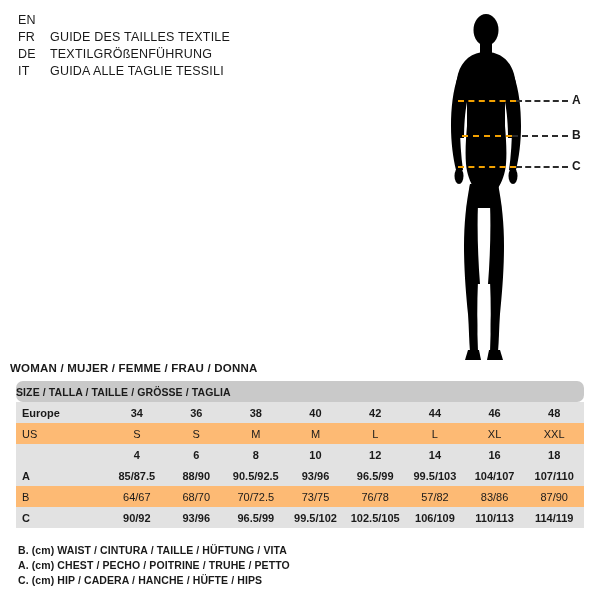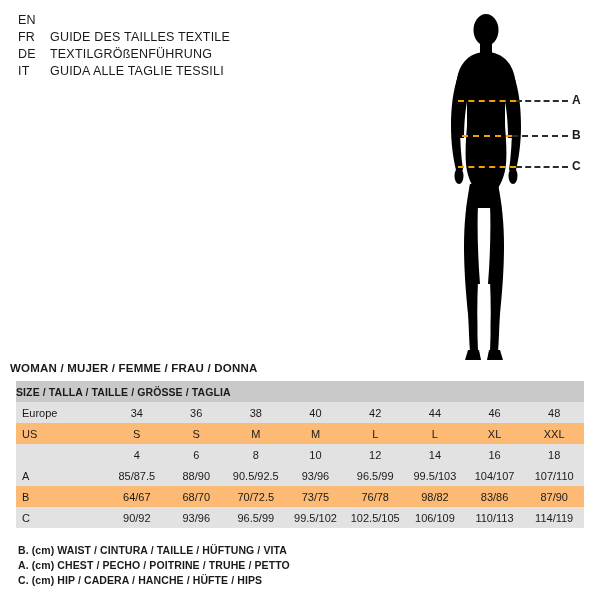--- a/index.html
+++ b/index.html
@@ -90,23 +90,25 @@
   table.size-table td {
     padding: 2px 0 2px 0;
     height: 17px;
   }
   .row-head td {
     background: #c9c9c9;
     font-weight: bold;
     font-size: 10.5px;
     letter-spacing: 0.1px;
     padding-left: 6px;
+    border-radius: 7px;
   }
   .row-alt td {
     background: #e2e2e2;
+    font-weight: bold;
   }
   .row-plain td {
     background: #fdba74;
   }
   .col-label {
     padding-left: 6px !important;
     text-align: left;
     width: 86px;
   }
   .cell {
@@ -282,21 +284,21 @@
       <td class="cell">107/110</td>
     </tr>
 
     <tr class="row-plain">
       <td class="col-label">B</td>
       <td class="cell">64/67</td>
       <td class="cell">68/70</td>
       <td class="cell">70/72.5</td>
       <td class="cell">73/75</td>
       <td class="cell">76/78</td>
-      <td class="cell">98/82</td>
+      <td class="cell">57/82</td>
       <td class="cell">83/86</td>
       <td class="cell">87/90</td>
     </tr>
 
     <tr class="row-alt">
       <td class="col-label">C</td>
       <td class="cell">90/92</td>
       <td class="cell">93/96</td>
       <td class="cell">96.5/99</td>
       <td class="cell">99.5/102</td>

